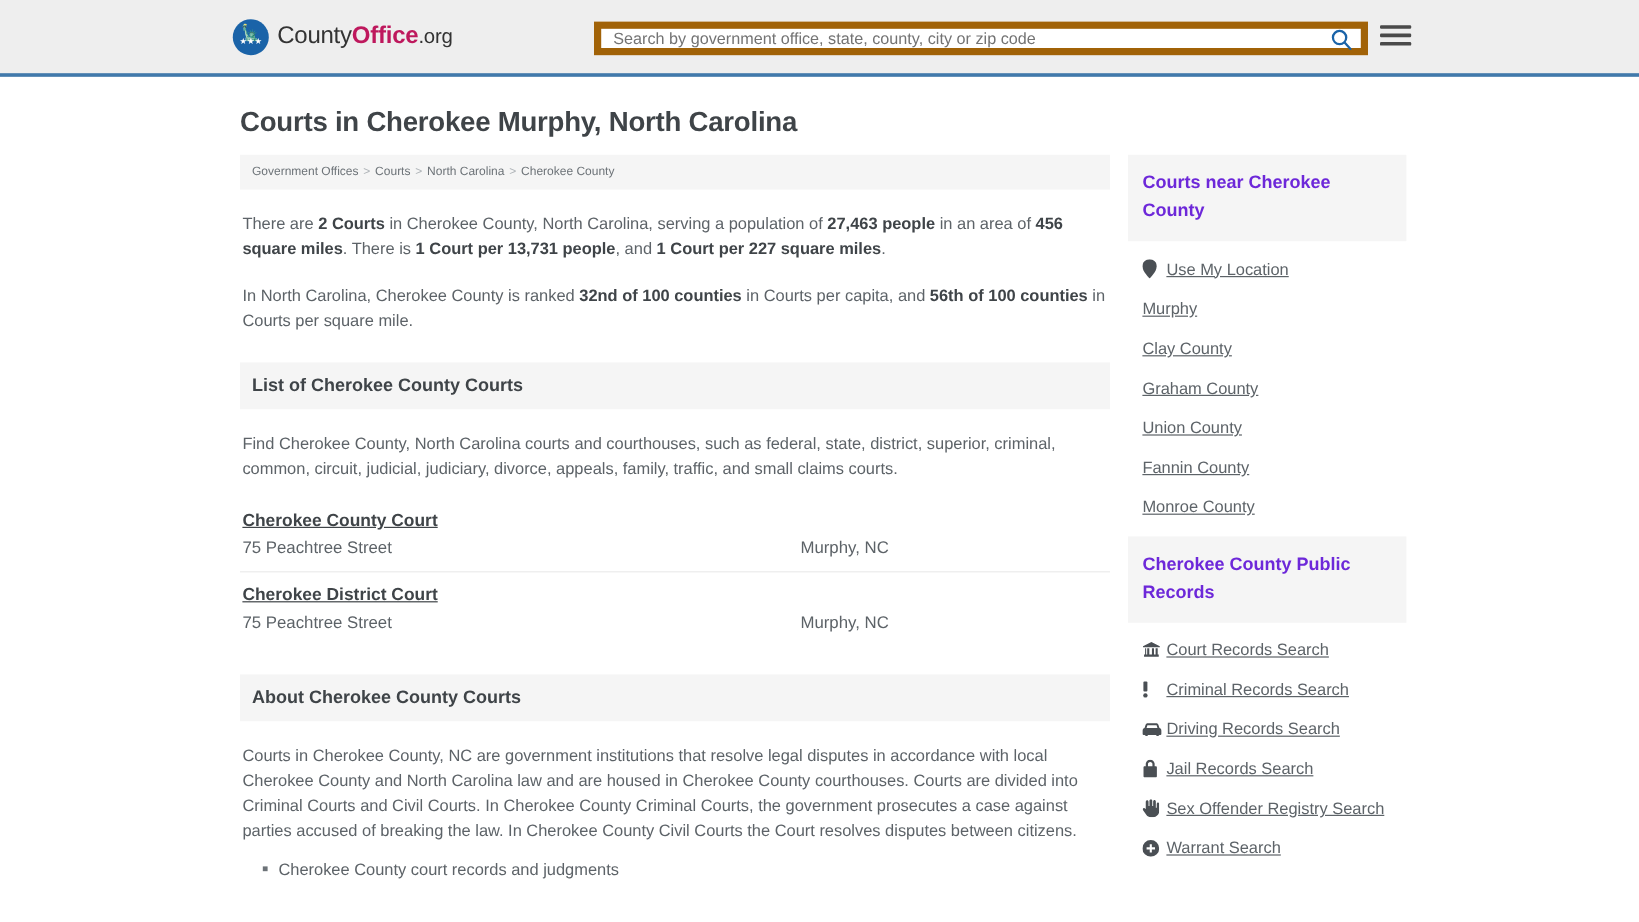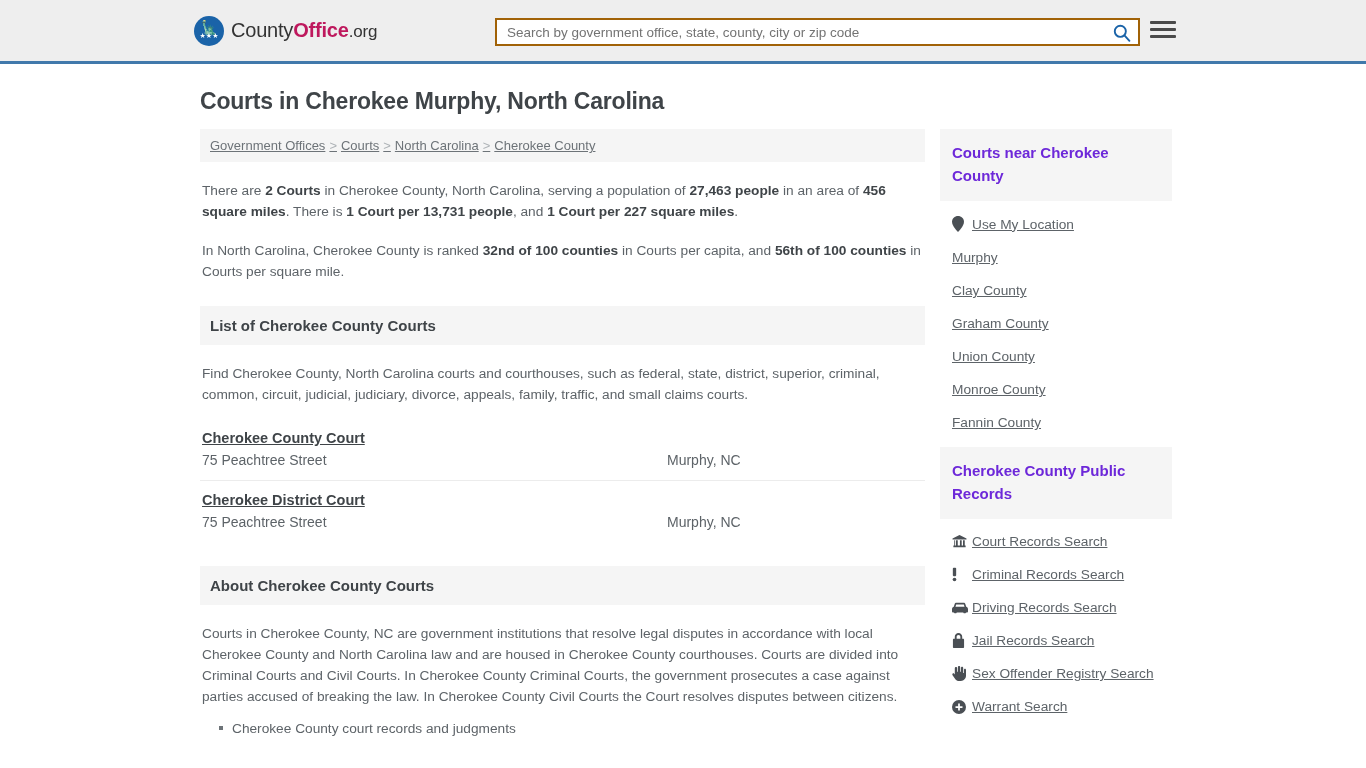--- a/index.html
+++ b/index.html
@@ -60,21 +60,21 @@
   .logo-text .c2 { color: #be185d; font-weight: bold; }
   .logo-text .c3 { color: #333333; font-size: 17px; }
 
   .search-wrap {
     position: absolute;
     left: 495px;
     top: 18px;
     width: 645px;
     height: 28px;
     background: #ffffff;
-    border: 2px solid #a16207;
+    border: 6px solid #a16207;
     display: flex;
     align-items: center;
   }
   .search-input {
     flex: 1;
     border: none;
     outline: none;
     font-family: "Liberation Sans", sans-serif;
     font-size: 13.5px;
     color: #555b60;
@@ -121,23 +121,22 @@
     display: flex;
     align-items: flex-start;
   }
   .main-col { width: 725px; flex: none; }
   .side-col { width: 232px; margin-left: 15px; flex: none; }
 
   
   .breadcrumb {
     background: #f5f5f5;
     padding: 9px 10px;
-    font-size: 13px;
+    font-size: 10px;
     color: #6d7378;
-    text-decoration: underline;
   }
   .breadcrumb a {
     color: #6d7378;
     text-decoration: none;
   }
   .breadcrumb .sep { color: #adb2b6; margin: 0 4px; }
 
   
   .intro {
     padding: 0 2px;
@@ -351,25 +350,25 @@
             <div class="side-link-row">
               <span class="side-ico" style="width: 0px;"></span>
               <span class="side-link">Graham County</span>
             </div>
             <div class="side-link-row">
               <span class="side-ico" style="width: 0px;"></span>
               <span class="side-link">Union County</span>
             </div>
             <div class="side-link-row">
               <span class="side-ico" style="width: 0px;"></span>
+              <span class="side-link">Fannin County</span>
+            </div>
+            <div class="side-link-row">
+              <span class="side-ico" style="width: 0px;"></span>
               <span class="side-link">Monroe County</span>
-            </div>
-            <div class="side-link-row">
-              <span class="side-ico" style="width: 0px;"></span>
-              <span class="side-link">Fannin County</span>
             </div>
           </div>
       </div>
 
       <div class="card">
         <div class="card-head">Cherokee County Public Records</div>
         <div class="card-body" id="records-links">
             <div class="side-link-row">
               <span class="side-ico">
                 <svg width="15" height="14" viewBox="0 0 16 16" fill="#4a4f54">

